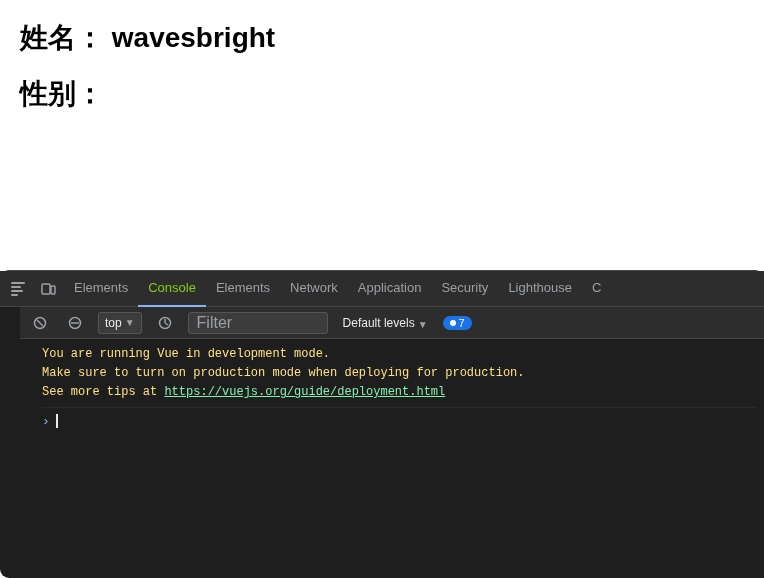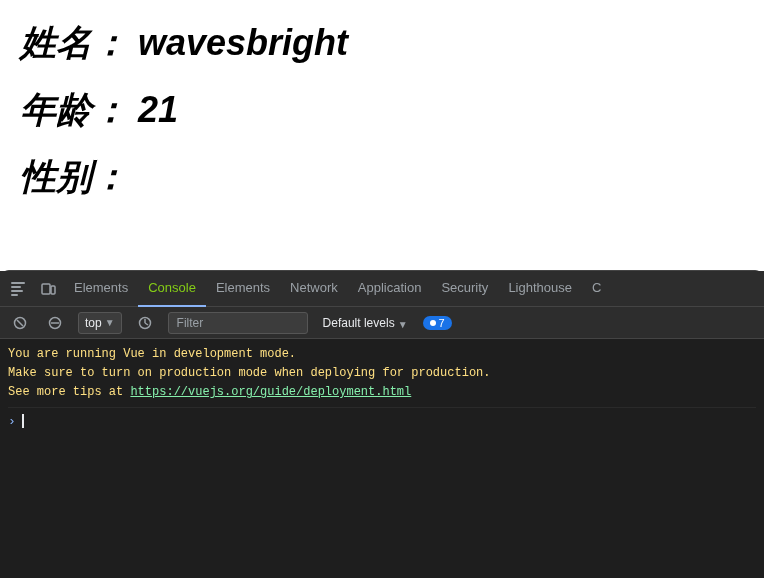--- a/index.html
+++ b/index.html
@@ -8,26 +8,25 @@
     
     .main-content {
       background: #fff;
       padding: 20px 20px 10px 20px;
       height: 270px;
       display: flex;
       flex-direction: column;
       justify-content: flex-start;
     }
     .info-row {
-      font-size: 36px;
+      font-size: 28px;
       font-weight: bold;
       color: #000;
       margin-bottom: 20px;
       line-height: 1.3;
-      font-style: italic;
     }
 
     
     .devtools {
       background: #1e1e1e;
       height: 308px;
       display: flex;
       flex-direction: column;
       border-top: 1px solid #444;
       border-radius: 9px;
@@ -73,20 +72,21 @@
     
     .devtools-toolbar {
       display: flex;
       align-items: center;
       background: #2d2d2d;
       height: 32px;
       padding: 0 8px;
       border-bottom: 1px solid #444;
       gap: 11px;
       flex-shrink: 0;
+      margin-left: 20px;
     }
     .toolbar-icon {
       width: 24px;
       height: 24px;
       display: flex;
       align-items: center;
       justify-content: center;
       color: #9aa0a6;
       cursor: pointer;
       border-radius: 3px;
@@ -105,21 +105,21 @@
       height: 22px;
       gap: 3px;
     }
     .context-selector .arrow { font-size: 10px; color: #9aa0a6; }
     .filter-input {
       background: #3c3c3c;
       border: 1px solid #555;
       border-radius: 3px;
       padding: 2px 8px;
       color: #e8eaed;
-      font-size: 12px;
+      font-size: 16px;
       height: 22px;
       width: 140px;
       outline: none;
     }
     .filter-input::placeholder { color: #9aa0a6; }
     .levels-btn {
       display: flex;
       align-items: flex-end;
       background: transparent;
       border: none;
@@ -148,20 +148,21 @@
     }
 
     
     .console-output {
       flex: 1;
       background: #1e1e1e;
       padding: 4px 8px;
       overflow-y: auto;
       font-family: 'Courier New', monospace;
       font-size: 12px;
+      margin-left: 34px;
     }
     .console-message {
       color: #ffe082;
       line-height: 1.6;
       padding: 2px 0;
       border-bottom: 1px solid #2a2a2a;
       padding-bottom: 4px;
       margin-bottom: 2px;
     }
     .console-message a {
@@ -188,24 +189,20 @@
   </style>
 </head>
 <body>
 
 <div class="main-content">
   <div class="info-row">
     <span>姓名：</span>
     <span>wavesbright</span>
   </div>
   <div class="info-row">
-    <span>年龄：</span>
-    <span>21</span>
-  </div>
-  <div class="info-row">
     <span>性别：</span>
   </div>
 </div>
 
 <div class="devtools">
 
   <div class="devtools-tabs">
     <div class="devtools-icon-btn" title="Inspect element">
       <svg width="16" height="16" viewBox="0 0 16 16" fill="#9aa0a6">
         <rect x="1" y="1" width="14" height="2" rx="1"></rect>

